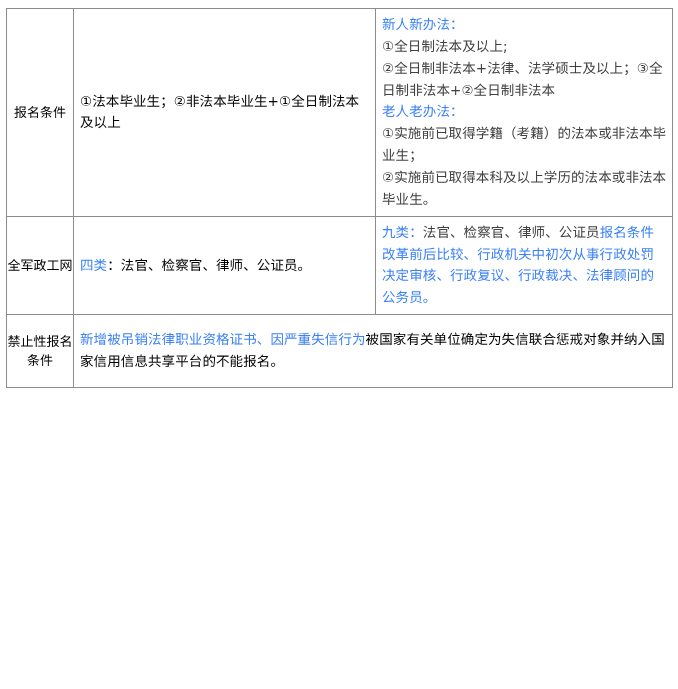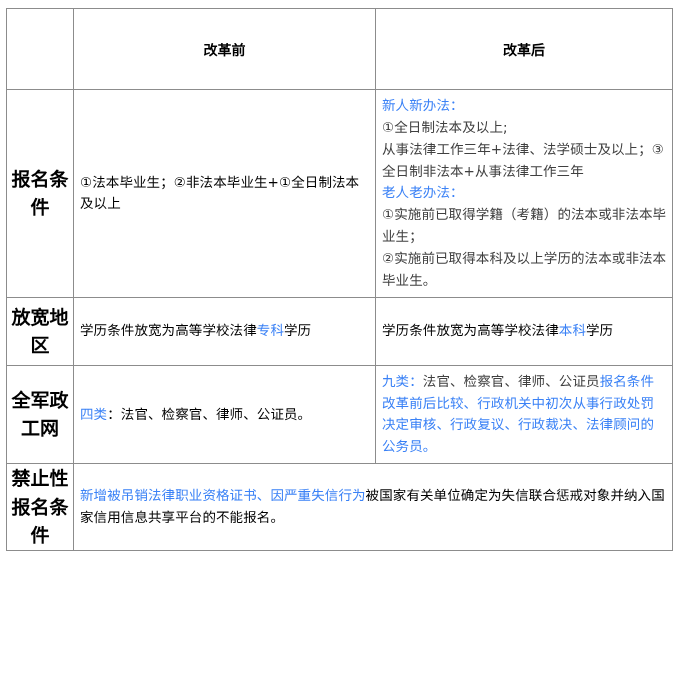--- a/index.html
+++ b/index.html
@@ -59,22 +59,22 @@
   .head-row td { height: 80px; }
   .head-text {
     text-align: center;
     font-weight: bold;
     font-size: 14px;
   }
   
   .lbl {
     width: 67px;
     text-align: center;
-    font-weight: bold;
-    font-size: 19px;
+    font-weight: normal;
+    font-size: 13px;
     line-height: 1.5;
     padding: 3px 2px;
     margin-top: 32px;
   }
   
   col.c1 { width: 67px; }
   col.c2 { width: 302px; }
   col.c3 { width: 297px; }
 
   .red { color: #3b82f6; }
@@ -99,62 +99,38 @@
 
   <table class="cmp">
     <colgroup>
       <col class="c1">
       <col class="c2">
       <col class="c3">
     </colgroup>
     <tbody>
 
 
-      <tr class="head-row">
-        <td>
-          <div class="cell-pad"></div>
-        </td>
-        <td>
-          <div class="head-text">改革前</div>
-        </td>
-        <td>
-          <div class="head-text">改革后</div>
-        </td>
-      </tr>
 
       <tr class="r-cond">
         <td class="lbl">报名条件</td>
         <td class="topal">
           <div class="cell-pad">①法本毕业生；②非法本毕业生+①全日制法本及以上</div>
         </td>
         <td class="topal">
           <div class="cell-pad">
             <span class="red">新人新办法：</span><br>
             <span class="blk">①全日制法本及以上;</span><br>
-            <span class="blk">从事法律工作三年+法律、法学硕士及以上；③全日制非法本+从事法律工作三年</span><br>
+            <span class="blk">②全日制非法本+法律、法学硕士及以上；③全日制非法本+②全日制非法本</span><br>
             <span class="red">老人老办法：</span><br>
             <span class="blk">①实施前已取得学籍（考籍）的法本或非法本毕业生；</span><br>
             <span class="blk">②实施前已取得本科及以上学历的法本或非法本毕业生。</span>
           </div>
         </td>
       </tr>
 
-      <tr class="r-area">
-        <td class="lbl">放宽地区</td>
-        <td class="midal">
-          <div class="cell-pad">
-            <span>学历条件放宽为高等学校法律</span><span class="red">专科</span><span>学历</span>
-          </div>
-        </td>
-        <td class="midal">
-          <div class="cell-pad">
-            <span>学历条件放宽为高等学校法律</span><span class="red">本科</span><span>学历</span>
-          </div>
-        </td>
-      </tr>
 
 
 
       <tr class="r-part">
         <td class="lbl">全军政工网</td>
         <td class="midal">
           <div class="cell-pad">
             <span class="red">四类</span><span>：法官、检察官、律师、公证员。</span>
           </div>
         </td>

